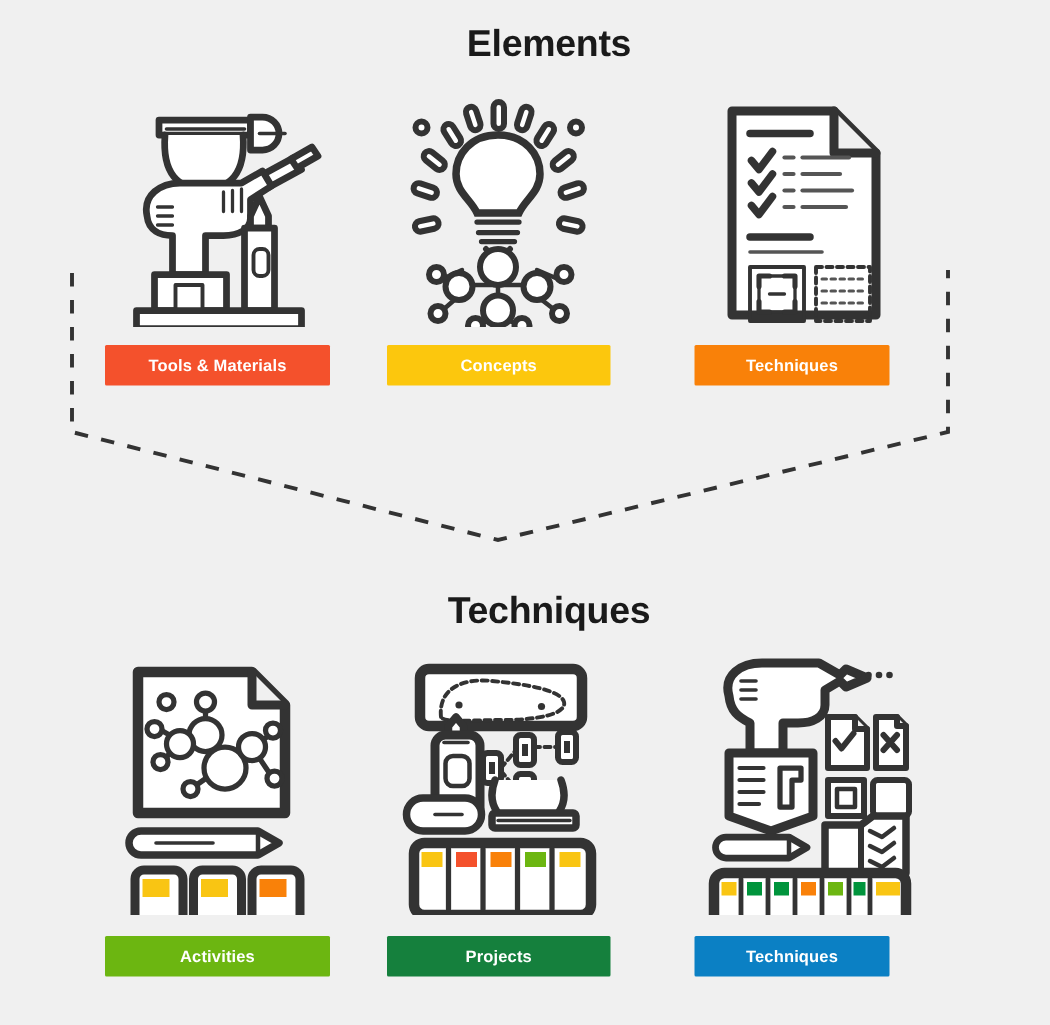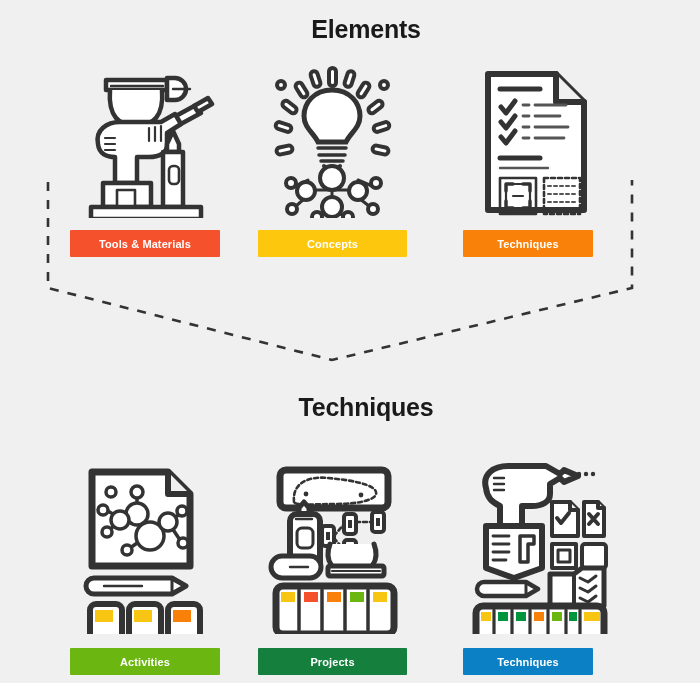--- a/index.html
+++ b/index.html
@@ -39,21 +39,21 @@
 
   
   .column {
     position: absolute;
     width: 150px;
   }
   .col-1 { left: 70px; }
   .col-2 { left: 258px; }
   .col-3 { left: 463px; }
   .row-top    { top: 50px; }
-  .row-bottom { top: 456px; }
+  .row-bottom { top: 432px; }
 
   .icon-box {
     height: 168px;
     display: flex;
     align-items: flex-end;
     justify-content: center;
   }
   .row-bottom .icon-box { height: 178px; }
 
   .pill {

